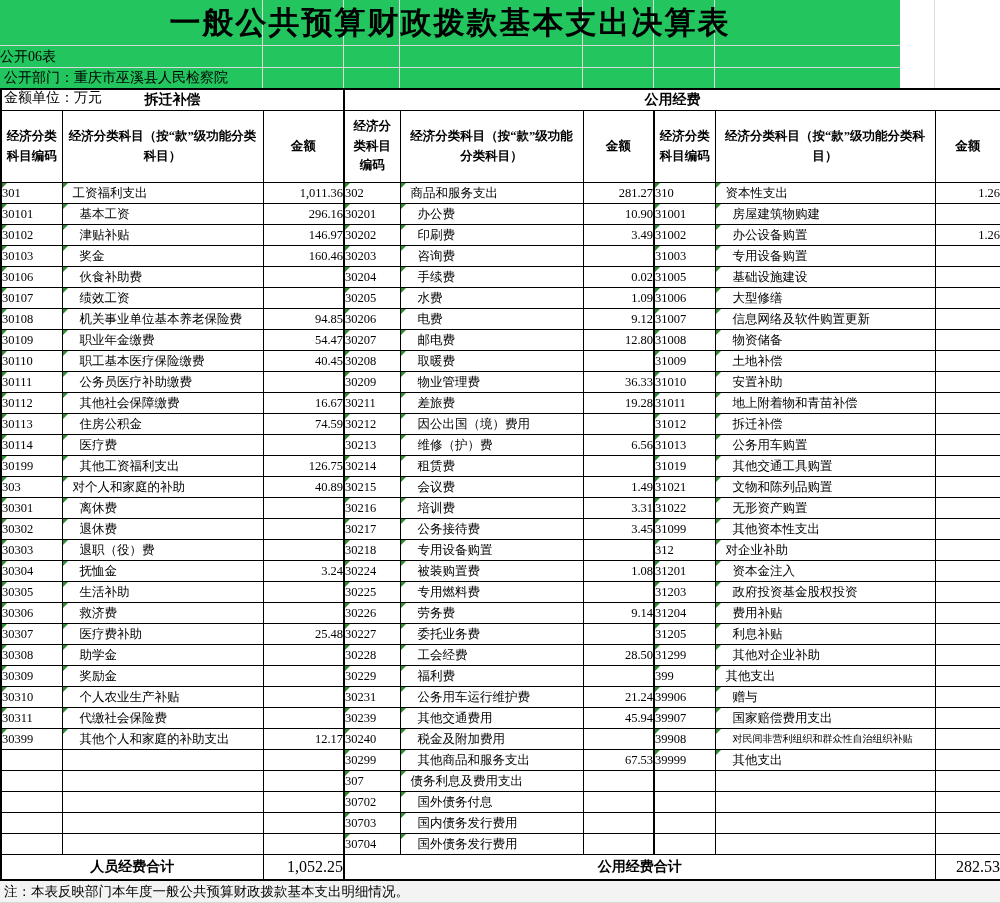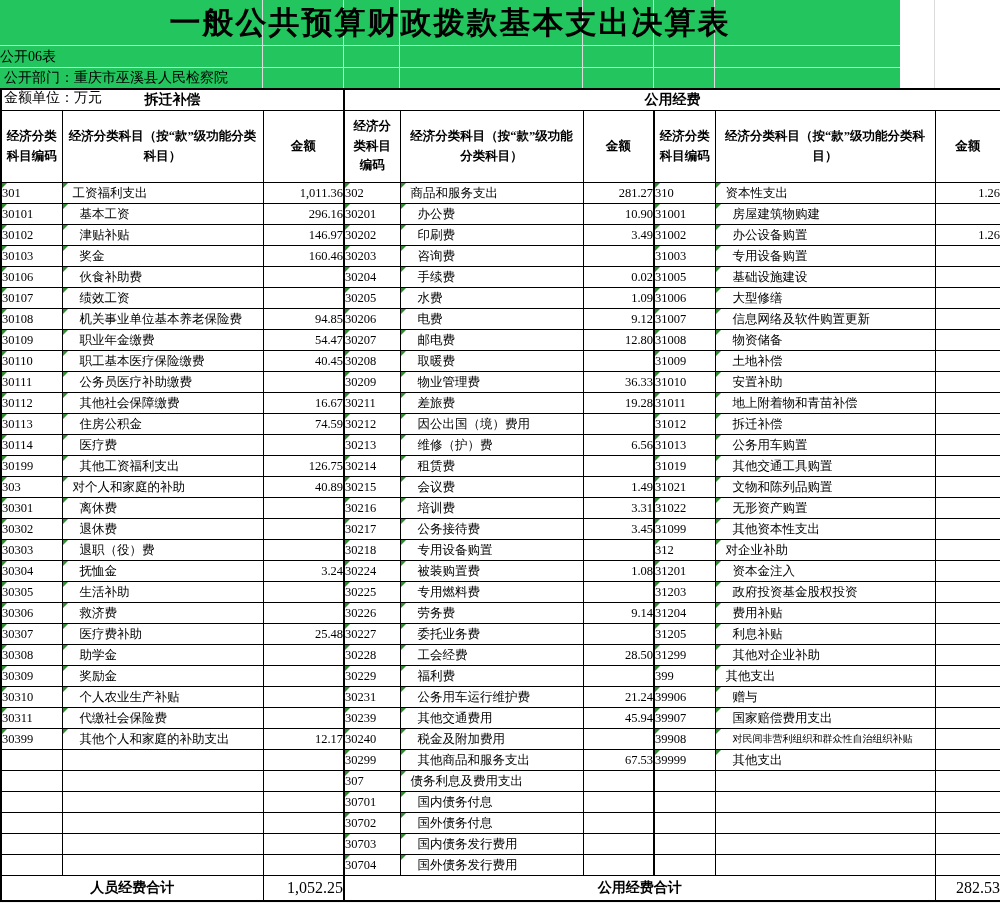--- a/index.html
+++ b/index.html
@@ -416,31 +416,20 @@
         <td class="name lvl1 tri">债务利息及费用支出</td>
         <td class="amt"></td>
         <td class="code gsep"></td>
         <td class="name lvl2"></td>
         <td class="amt"></td>
       </tr>
       <tr class="datarow">
         <td class="code"></td>
         <td class="name lvl2"></td>
         <td class="amt"></td>
-        <td class="code gsep tri">30701</td>
-        <td class="name lvl2 tri">国内债务付息</td>
-        <td class="amt"></td>
-        <td class="code gsep"></td>
-        <td class="name lvl2"></td>
-        <td class="amt"></td>
-      </tr>
-      <tr class="datarow">
-        <td class="code"></td>
-        <td class="name lvl2"></td>
-        <td class="amt"></td>
         <td class="code gsep tri">30702</td>
         <td class="name lvl2 tri">国外债务付息</td>
         <td class="amt"></td>
         <td class="code gsep"></td>
         <td class="name lvl2"></td>
         <td class="amt"></td>
       </tr>
       <tr class="datarow">
         <td class="code"></td>
         <td class="name lvl2"></td>

